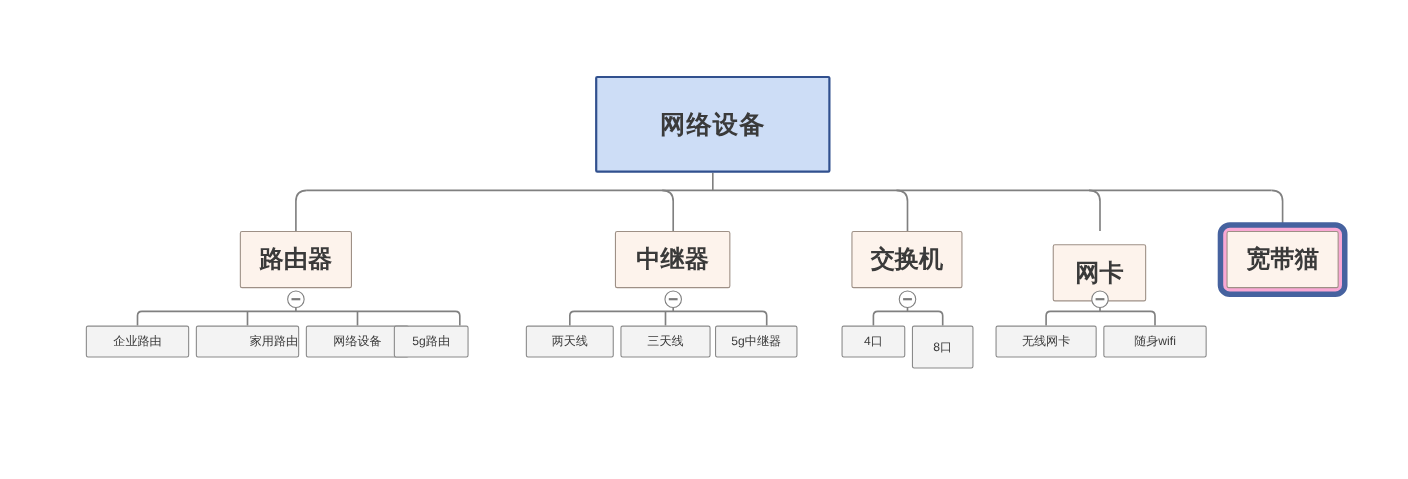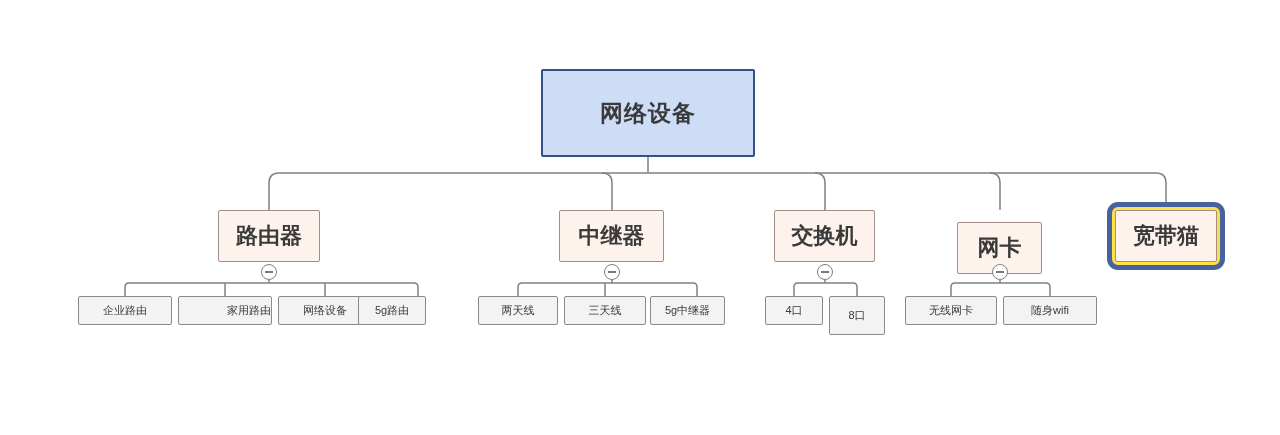--- a/index.html
+++ b/index.html
@@ -21,21 +21,21 @@
   .branch-node{
     background:var(--branch-fill);border:1.5px solid var(--branch-border);
     font-size:22px;font-weight:600;border-radius:2px;
   }
   .leaf-node{
     background:var(--leaf-fill);border:1.5px solid var(--leaf-border);
     font-size:11px;font-weight:400;border-radius:2px;
   }
   .selection-ring{
     position:absolute;border:5px solid var(--selection);border-radius:11px;
-    padding:3px;background:#fde047;display:flex;
+    padding:3px;background:#f9a8d4;display:flex;
   }
   .selection-ring .branch-node{position:static;width:102px;height:52px;display:flex;align-items:center;justify-content:center;}
   .toggle{
     position:absolute;width:16px;height:16px;border-radius:50%;
     background:#ffffff;border:1.5px solid var(--connector);
     display:flex;align-items:center;justify-content:center;cursor:pointer;
   }
   .minus-bar{width:8px;height:2px;background:#7a7a7a;}
 </style>
 </head>

